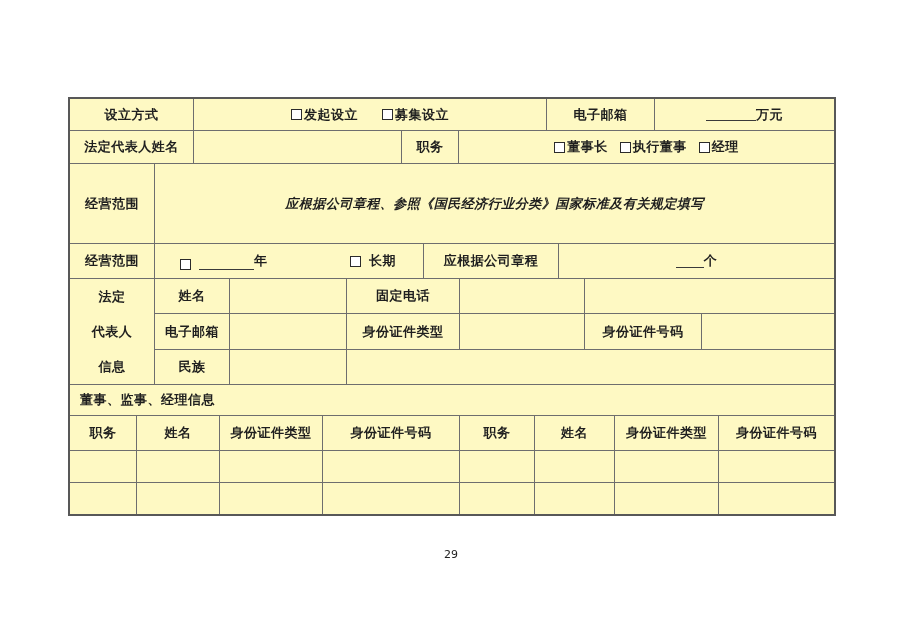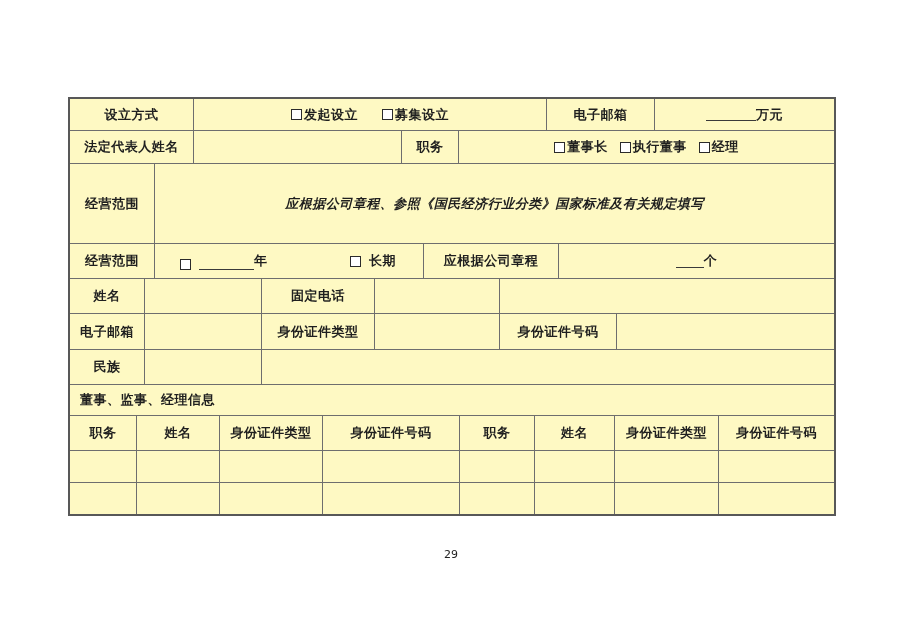--- a/index.html
+++ b/index.html
@@ -139,20 +139,25 @@
         </span>
       </div>
       <div class="c" style="width:135px">应根据公司章程</div>
       <div class="c flex1">
         <span class="blank w28"></span>
         <span>个</span>
       </div>
     </div>
 
     <div class="merged" style="height:106px">
+      <div class="merged-label">
+        <span>法定</span>
+        <span>代表人</span>
+        <span>信息</span>
+      </div>
       <div class="merged-body">
         <div class="r h35">
           <div class="c" style="width:75px">姓名</div>
           <div class="c" style="width:117px"></div>
           <div class="c" style="width:113px">固定电话</div>
           <div class="c" style="width:125px"></div>
           <div class="c flex1"></div>
         </div>
         <div class="r h37">
           <div class="c" style="width:75px">电子邮箱</div>

